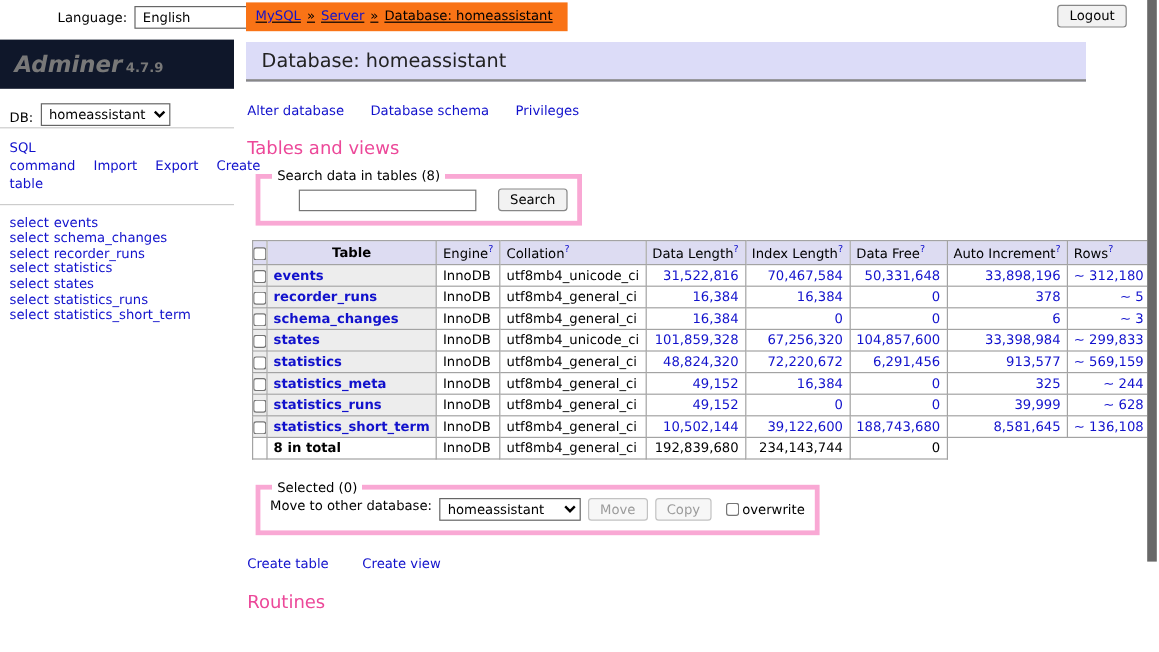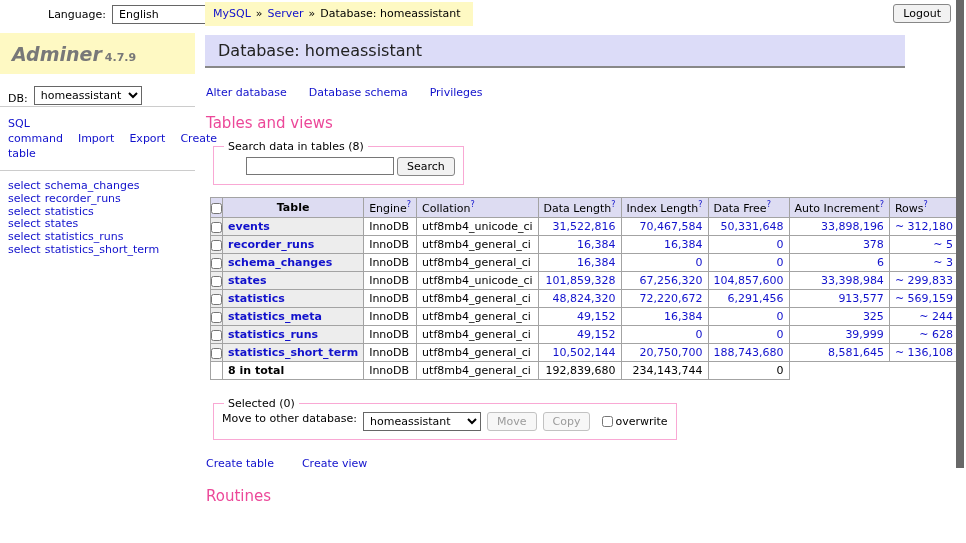--- a/index.html
+++ b/index.html
@@ -13,59 +13,59 @@
 
   
   .lang-row { position:absolute; top:5px; left:8px; display:flex; align-items:center; gap:6px;margin-left:40px; }
   select {
     font-family:"DejaVu Sans","Liberation Sans",sans-serif; font-size:11px;
     background:#fff; border:1px solid #666; height:19px; padding:0 2px;
   }
   .lang-select { width:118px; }
   .breadcrumb {
     position:absolute; left:205px; top:2px; height:24px; line-height:24px;
-    background:#fef9c3; padding:0 12px 0 8px; white-space:nowrap; font-size:11px;
+    background:#f97316; padding:0 12px 0 8px; white-space:nowrap; font-size:11px;text-decoration:underline;
   }
   .breadcrumb .sep { color:#000; margin:0 5px; }
-  .logout-btn { position:absolute; top:4px; right:15px; }
+  .logout-btn { position:absolute; top:4px; right:27px; }
 
   .btn {
     font-family:"DejaVu Sans","Liberation Sans",sans-serif; font-size:11px;
     background:#f2f2f2; border:1px solid #878787; border-radius:3px;
     padding:2px 9px; color:#000; cursor:pointer;
   }
   .btn[disabled] { color:#9b9b9b; border-color:#c2c2c2; background:#f7f7f7; cursor:default; }
 
   
   .sidebar { position:absolute; left:0; top:28px; width:195px; }
-  .app-title { background:#fef9c3; margin:5px 0 0; padding:8px 0 8px 12px; }
+  .app-title { background:#0f172a; margin:5px 0 0; padding:8px 0 8px 12px; }
   .app-name { font-style:italic; font-size:19px; color:#787878; }
   .app-ver  { font-size:11px; color:#787878; margin-left:3px; }
   .db-row { margin:12px 0 1px 8px; display:flex; align-items:flex-end; gap:6px; }
   .db-select { width:108px; }
   .side-hr { border:0; border-top:1px solid #ccc; margin:0; }
   .side-actions { margin:9px 8px; line-height:15px; }
   .side-actions a { margin-right:15px; }
   .table-list { margin:9px 0 0 8px; line-height:12.8px; }
   .table-list a { margin-right:4px; }
 
   
   .main { position:absolute; left:205px; top:0; width:700px; }
   .h2bar {
     margin-top:35px; height:33px; line-height:32px; background:#dcdcf8;
     border-bottom:2px solid #888; padding-left:13px; font-size:16px; color:#222;
   }
   .main-links { margin:18px 0 0 1px; }
   .main-links a { margin-right:22px; }
   h3 { font-size:15px; font-weight:400; margin:0; color:#ec4899; }
   .h3-tables { margin:15px 0 0 1px; }
-  fieldset { border:1px solid #f9a8d4; padding:2px 8px 8px; margin:0; width:fit-content; }
+  fieldset { border:4px solid #f9a8d4; padding:2px 8px 8px; margin:0; width:fit-content; }
   legend { padding:0 4px; margin-left:2px; }
   .search-fs { margin-top:8px; margin-left:8px; }
-  .search-row { display:flex; gap:3px; align-items:flex-start; margin-top:2px;padding-left:24px; }
+  .search-row { display:flex; gap:18px; align-items:center; margin-top:2px;padding-left:24px; }
   .search-input {
     width:148px; height:18px; border:1px solid #767676; padding:0 3px;
     font-family:"DejaVu Sans","Liberation Sans",sans-serif; font-size:11px;
   }
 
   table { border-collapse:collapse; margin:12px 0 0 5px; table-layout:fixed; }
   th, td { border:1px solid #a3a3a3; padding:2px 5px; height:17px; font-weight:400; overflow:hidden; white-space:nowrap; }
   thead td, thead th { background:#dddcf2; }
   thead th.head-table { font-weight:700; text-align:center; }
   thead th { text-align:left; }
@@ -113,20 +113,21 @@
     <span class="app-name">Adminer</span><span class="app-ver">4.7.9</span>
   </h1>
   <div class="db-row">
     <span>DB:</span>
     <select class="db-select"><option>homeassistant</option></select>
   </div>
   <hr class="side-hr">
   <div class="side-actions"><a href="#">SQL command</a><a href="#">Import</a><a href="#">Export</a><a href="#">Create table</a></div>
   <hr class="side-hr">
   <div class="table-list">
+      <div class="table-line"><a href="#">select</a><a href="#">events</a></div>
       <div class="table-line"><a href="#">select</a><a href="#">schema_changes</a></div>
       <div class="table-line"><a href="#">select</a><a href="#">recorder_runs</a></div>
       <div class="table-line"><a href="#">select</a><a href="#">statistics</a></div>
       <div class="table-line"><a href="#">select</a><a href="#">states</a></div>
       <div class="table-line"><a href="#">select</a><a href="#">statistics_runs</a></div>
       <div class="table-line"><a href="#">select</a><a href="#">statistics_short_term</a></div>
     </div>
 </div>
 
 <div class="main">
@@ -243,21 +244,21 @@
           <td class="num c7"><a href="#">39,999</a></td>
           <td class="num c8"><a href="#">~ 628</a></td>
           <td class="c9"></td>
         </tr>
         <tr>
           <td class="check c0"><input type="checkbox" style=""></td>
           <th class="name c1"><a href="#">statistics_short_term</a></th>
           <td class="c2">InnoDB</td>
           <td class="c3">utf8mb4_general_ci</td>
           <td class="num c4"><a href="#">10,502,144</a></td>
-          <td class="num c5"><a href="#">20,750,700</a></td>
+          <td class="num c5"><a href="#">39,122,600</a></td>
           <td class="num c6"><a href="#">188,743,680</a></td>
           <td class="num c7"><a href="#">8,581,645</a></td>
           <td class="num c8"><a href="#">~ 136,108</a></td>
           <td class="c9"></td>
         </tr>
       </tbody>
     <tfoot>
         <tr>
           <td class="c0"></td>
           <th class="name c1">8 in total</th>

